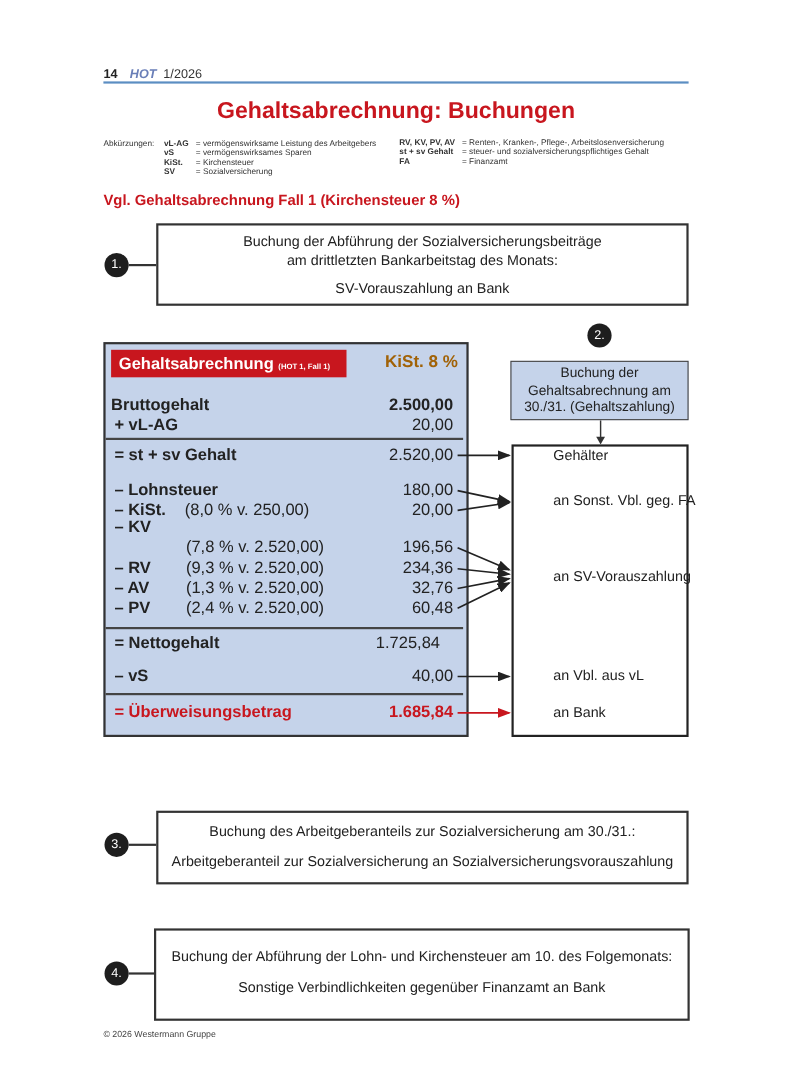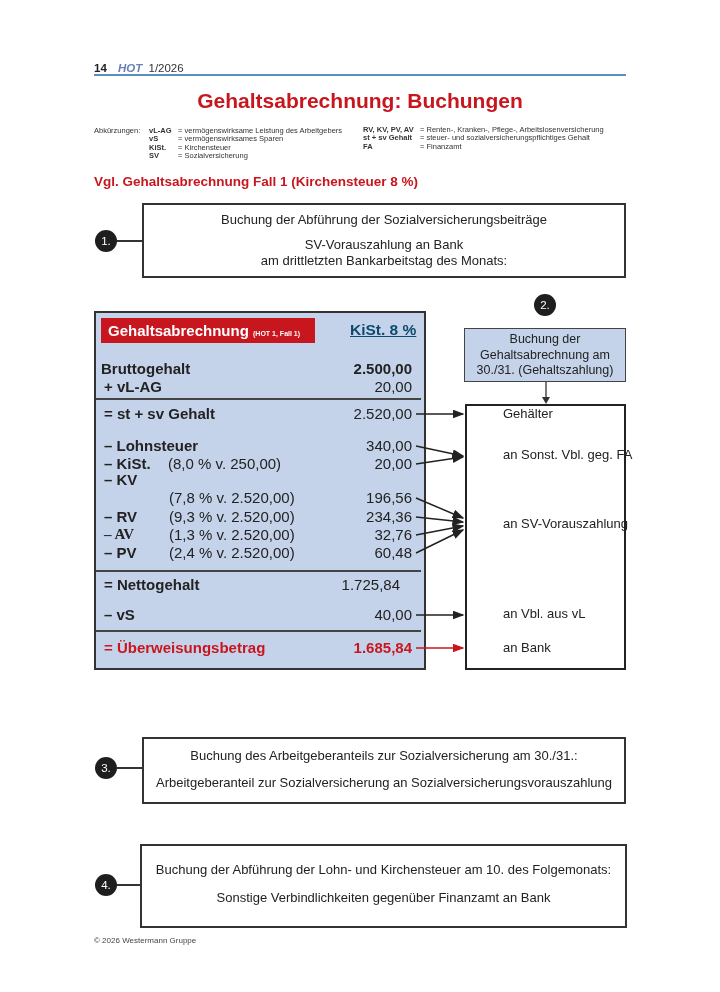--- a/index.html
+++ b/index.html
@@ -14,21 +14,21 @@
   .abbr { font-size:7.5px; line-height:8.3px; color:#333; }
   .abbr .k { font-weight:bold; display:inline-block; }
   .subtitle { left:94px; top:174px; font-size:13.5px; font-weight:bold; color:#c8161e; }
   .box { border:2px solid #333; background:#fff; box-sizing:border-box; }
   .boxtext { text-align:center; font-size:13px; color:#222; }
   .circle { width:22px; height:22px; border-radius:50%; background:#1e1e1e; color:#fff; font-size:11.5px; text-align:center; line-height:22px; }
   .connector { height:1.5px; background:#333; }
   .calc { left:94px; top:311px; width:332px; height:359px; background:#c5d3ea; border:2px solid #333; box-sizing:border-box; }
   .calc-title { left:101px; top:318px; width:214px; height:25px; background:#c8161e; color:#fff; font-weight:bold; font-size:15px; line-height:25px; padding-left:7px; box-sizing:border-box; }
   .calc-title small { font-size:7px; }
-  .kist { left:350px; top:321px; font-size:15.5px; font-weight:bold; text-decoration:underline; color:#0c4a6e; }
+  .kist { left:350px; top:321px; font-size:15.5px; font-weight:bold; color:#a16207; }
   .row { font-size:15px; color:#222; }
   .row .lab { font-weight:bold; }
   .row .note { font-weight:normal; }
   .val { text-align:right; font-size:15px; width:120px; color:#222; }
   .sep { height:1.5px; background:#444; left:96px; width:325px; }
   .red { color:#c8161e !important; }
   .bold { font-weight:bold; }
   .bluebox { left:464px; top:328px; width:162px; height:54px; background:#c5d3ea; border:1.5px solid #444; box-sizing:border-box; text-align:center; font-size:12.5px; line-height:15.5px; padding-top:3px; color:#222; }
   .accbox { left:465px; top:404px; width:161px; height:266px; border:2.5px solid #222; box-sizing:border-box; background:#fff; }
   .acc { font-size:13px; color:#222;margin-left:28px; }
@@ -58,22 +58,22 @@
   <div><span class="k" style="width:57px">st + sv Gehalt</span><span>= steuer- und sozialversicherungspflichtiges Gehalt</span></div>
   <div><span class="k" style="width:57px">FA</span><span>= Finanzamt</span></div>
 </div>
 
 <div class="abs subtitle">Vgl. Gehaltsabrechnung Fall 1 (Kirchensteuer 8 %)</div>
 
 <div class="abs circle" style="left:95px; top:230px;">1.</div>
 <div class="abs connector" style="left:117px; top:240px; width:26px;"></div>
 <div class="abs box" style="left:142px; top:203px; width:484px; height:75px;">
   <div class="boxtext" style="margin-top:6px; line-height:17px;">Buchung der Abführung der Sozialversicherungsbeiträge</div>
+  <div class="boxtext" style="line-height:17px;">am drittletzten Bankarbeitstag des Monats:</div>
   <div class="boxtext" style="margin-top:9px;">SV-Vorauszahlung an Bank</div>
-  <div class="boxtext" style="line-height:17px;">am drittletzten Bankarbeitstag des Monats:</div>
 </div>
 
 <div class="abs circle" style="left:534px; top:294px;">2.</div>
 <div class="abs bluebox">
   <div>Buchung der</div>
   <div>Gehaltsabrechnung am</div>
   <div>30./31. (Gehaltszahlung)</div>
 </div>
 <svg class="abs" style="left:540px; top:382px;" width="12" height="24">
   <line x1="6" y1="0" x2="6" y2="16" stroke="#333" stroke-width="1.3"></line>
@@ -92,35 +92,35 @@
 
 <div class="abs row" style="left:104px; top:378px;"><span class="lab">+ vL-AG</span></div>
 <div class="abs val" style="left:292px; top:378px;">20,00</div>
 
 <div class="abs sep" style="top:398px;"></div>
 
 <div class="abs row" style="left:104px; top:405px;"><span class="lab">= st + sv Gehalt</span></div>
 <div class="abs val" style="left:292px; top:405px;">2.520,00</div>
 
 <div class="abs row" style="left:104px; top:437px;"><span class="lab">– Lohnsteuer</span></div>
-<div class="abs val" style="left:292px; top:437px;">340,00</div>
+<div class="abs val" style="left:292px; top:437px;">180,00</div>
 
 <div class="abs row" style="left:104px; top:455px;"><span class="lab">– KiSt.</span></div>
 <div class="abs row" style="left:168px; top:455px;"><span class="note">(8,0 % v. 250,00)</span></div>
 <div class="abs val" style="left:292px; top:455px;">20,00</div>
 
 <div class="abs row" style="left:104px; top:471px;text-align:right;"><span class="lab">– KV</span></div>
 <div class="abs row" style="left:169px; top:489px;"><span class="note">(7,8 % v. 2.520,00)</span></div>
 <div class="abs val" style="left:292px; top:489px;">196,56</div>
 
 <div class="abs row" style="left:104px; top:508px;"><span class="lab">– RV</span></div>
 <div class="abs row" style="left:169px; top:508px;"><span class="note">(9,3 % v. 2.520,00)</span></div>
 <div class="abs val" style="left:292px; top:508px;">234,36</div>
 
-<div class="abs row" style="left:104px; top:526px;font-family:Liberation Serif, serif;"><span class="lab">– AV</span></div>
+<div class="abs row" style="left:104px; top:526px;"><span class="lab">– AV</span></div>
 <div class="abs row" style="left:169px; top:526px;"><span class="note">(1,3 % v. 2.520,00)</span></div>
 <div class="abs val" style="left:292px; top:526px;">32,76</div>
 
 <div class="abs row" style="left:104px; top:544px;"><span class="lab">– PV</span></div>
 <div class="abs row" style="left:169px; top:544px;"><span class="note">(2,4 % v. 2.520,00)</span></div>
 <div class="abs val" style="left:292px; top:544px;">60,48</div>
 
 <div class="abs sep" style="top:570px;"></div>
 
 <div class="abs row" style="left:104px; top:576px;"><span class="lab">= Nettogehalt</span></div>

